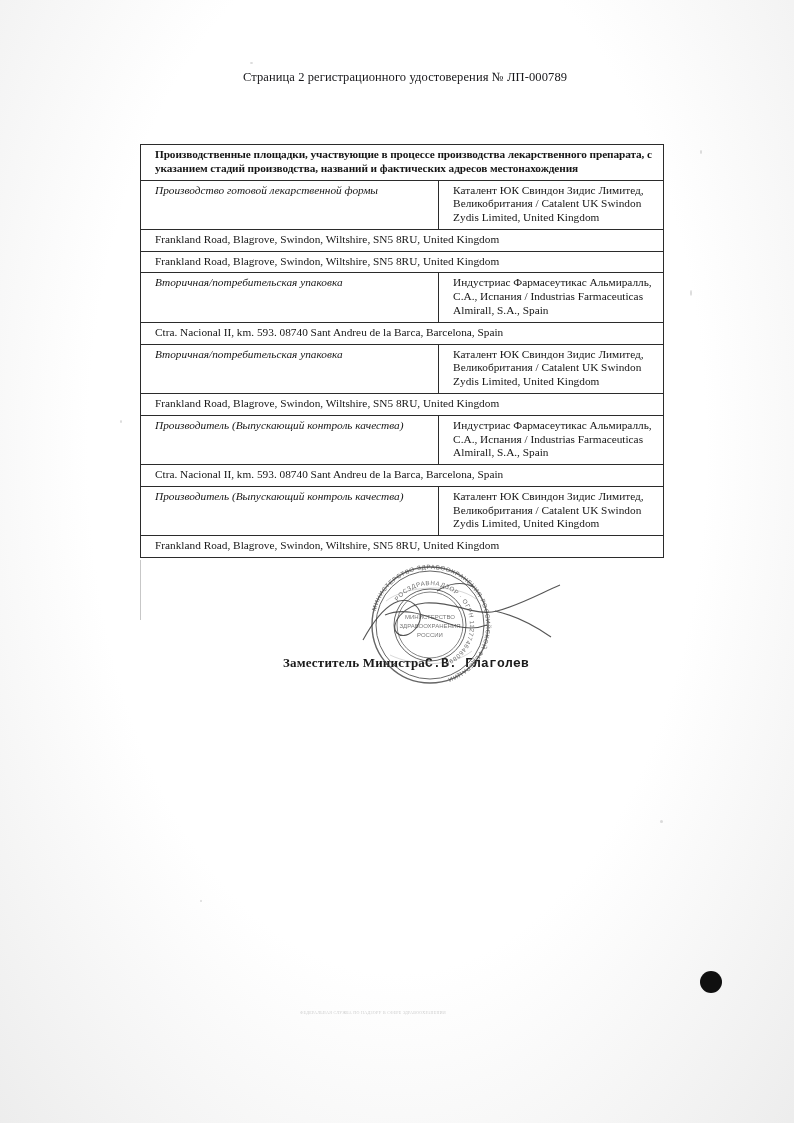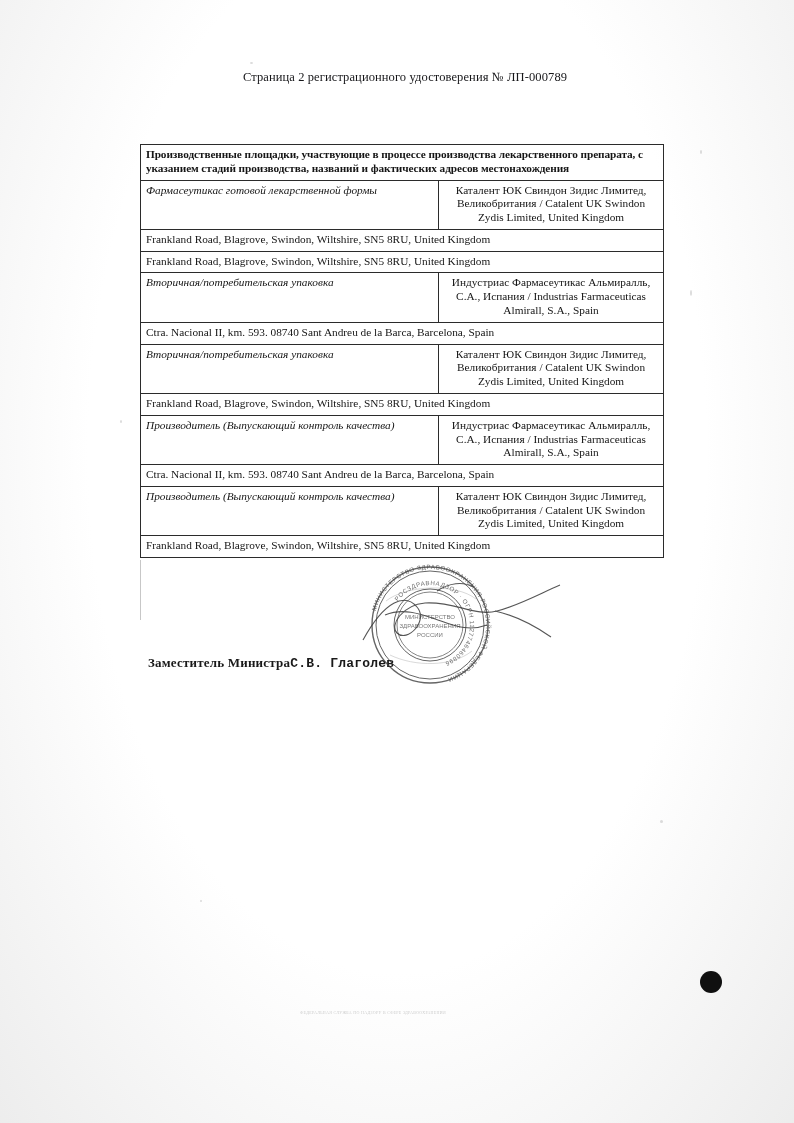--- a/index.html
+++ b/index.html
@@ -55,54 +55,53 @@
     top: 144px;
     width: 524px;
   }
   table.reg {
     width: 100%;
     border-collapse: collapse;
     table-layout: fixed;
   }
   table.reg td {
     border: 1px solid #2b2b2b;
-    padding: 3px 5px 4px 5px;
+    padding: 3px 5px 4px 14px;
     vertical-align: top;
     font-size: 11.3px;
     line-height: 1.22;
     color: #151515;
   }
   td.title-cell {
     font-weight: bold;
     font-size: 11.4px;
     line-height: 1.3;
     letter-spacing: -0.1px;
   }
   td.stage {
     font-style: italic;
     width: 57%;
   }
   td.org {
     width: 43%;
     font-style: normal;
-    text-align: center;
   }
   td.addr {
     font-style: normal;
     margin-top: 44px;
   }
 
   
   .sign-row {
     position: absolute;
     left: 148px;
     right: 130px;
     top: 655px;
     display: flex;
-    justify-content: flex-start;
+    justify-content: center;
     align-items: baseline;
     font-weight: bold;
     font-size: 13px;
   }
   .sign-left { letter-spacing: .2px; }
   .sign-right { letter-spacing: .2px; font-family: Liberation Mono, monospace; }
 
   
   .stamp {
     position: absolute;
@@ -166,21 +165,21 @@
       <colgroup>
         <col style="width:57%">
         <col style="width:43%">
       </colgroup>
       <tbody>
         <tr>
           <td class="title-cell" colspan="2">Производственные площадки, участвующие в процессе производства лекарственного препарата, с указанием стадий производства, названий и фактических адресов местонахождения</td>
         </tr>
 
         <tr>
-          <td class="stage">Фармасеутикас готовой лекарственной формы</td>
+          <td class="stage">Производство готовой лекарственной формы</td>
           <td class="org">Каталент ЮК Свиндон Зидис Лимитед, Великобритания / Catalent UK Swindon Zydis Limited, United Kingdom</td>
         </tr>
         <tr>
           <td class="addr" colspan="2">Frankland Road, Blagrove, Swindon, Wiltshire, SN5 8RU, United Kingdom</td>
         </tr>
 
         <tr>
           <td class="addr" colspan="2">Frankland Road, Blagrove, Swindon, Wiltshire, SN5 8RU, United Kingdom</td>
         </tr>
 

